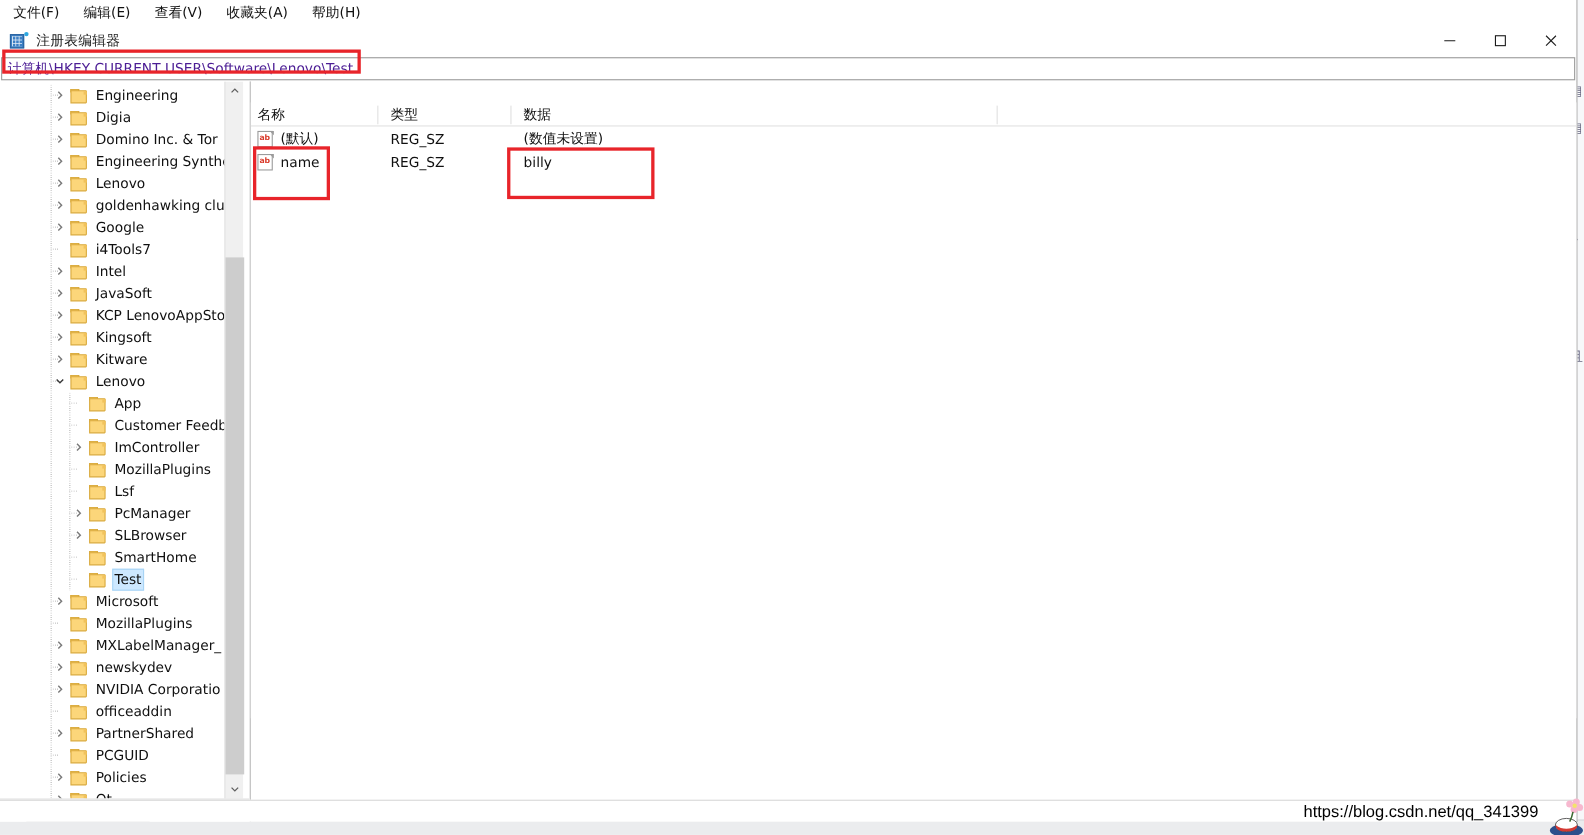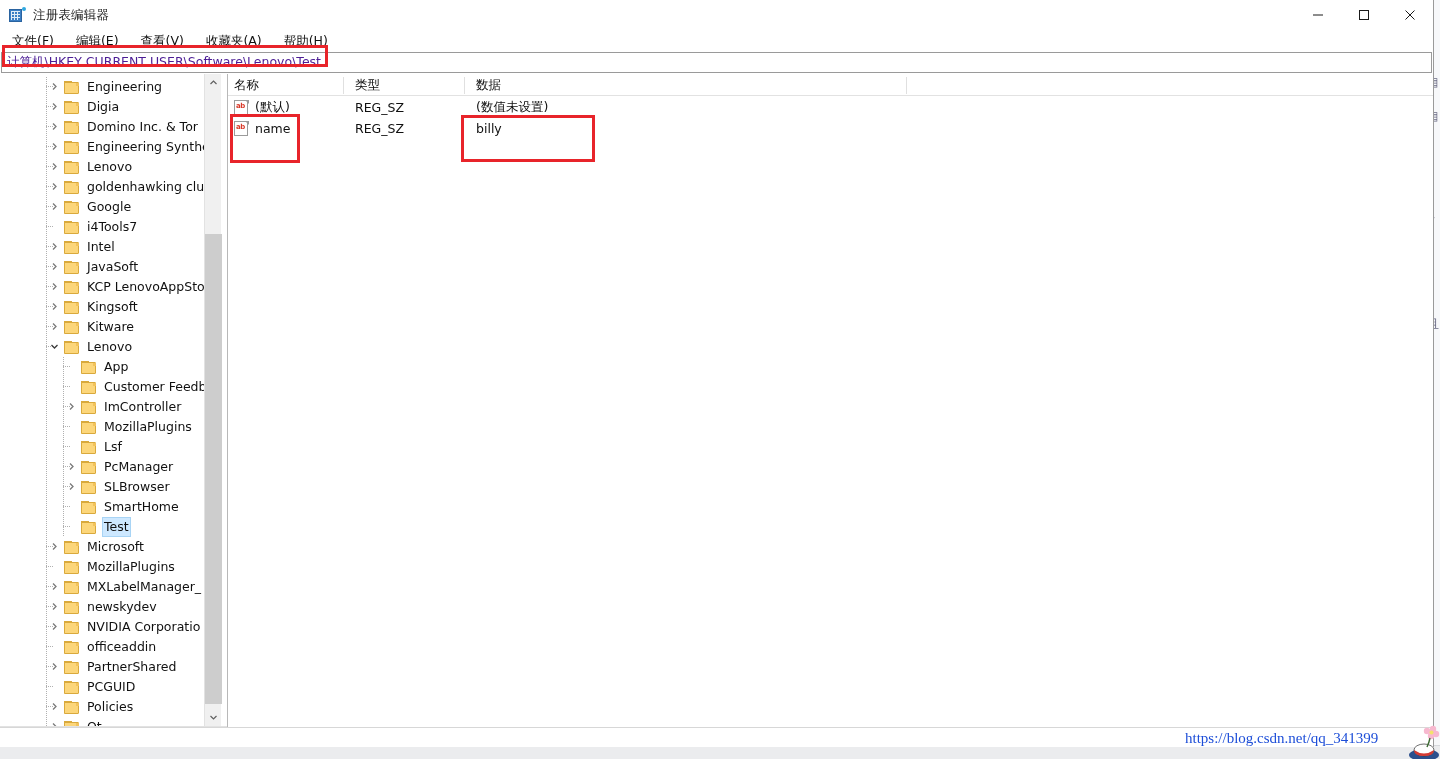--- a/index.html
+++ b/index.html
@@ -250,20 +250,21 @@
     width: 112px; height: 19px;
     background: #cdcdcd;
   }
 
   
   #valuepane {
     position: relative;
     flex: 1; height: 560px;
     background: #ffffff;
     overflow: hidden;
+    margin-top: 19px;
   }
   #value-header {
     position: relative;
     height: 22px; width: 100%;
     background: #ffffff;
     border-bottom: 1px solid #e2e2e2;
   }
   .vh-cell {
     position: absolute; top: 0; height: 22px;
     display: flex; align-items: center;
@@ -323,22 +324,22 @@
   #statusstrip {
     position: absolute; left: 0; bottom: 0;
     width: 100%; height: 20px;
     background: #ffffff;
     border-top: 1px solid #d7d7d7;
   }
 
   
   #watermark {
     position: absolute; left: 1185px; top: 730px;
-    font-size: 15px; color: #1d4ed8; white-space: nowrap;
-    font-family: Liberation Serif, serif;
+    font-size: 15px; color: #000000; white-space: nowrap;
+    font-family: Liberation Sans, sans-serif;
     z-index: 5;
   }
   #mascot {
     position: absolute; left: 1404px; top: 724px;
     width: 36px; height: 35px; z-index: 6;
   }
 </style>
 </head>
 <body>
 
@@ -353,20 +354,28 @@
   <div class="bg-right-mark" style="top:76px;">▤</div>
   <div class="bg-right-mark" style="top:110px;">▤</div>
   <div class="bg-right-mark" style="top:210px;">⌄</div>
   <div class="bg-right-mark" style="top:278px;">⋮</div>
   <div class="bg-right-mark" style="top:318px;">且</div>
 
   <div class="bg-bottom-bar"></div>
 </div>
 
 <div id="regwin">
+
+  <div id="menubar">
+    <div class="menu-item">文件(F)</div>
+    <div class="menu-item">编辑(E)</div>
+    <div class="menu-item">查看(V)</div>
+    <div class="menu-item">收藏夹(A)</div>
+    <div class="menu-item">帮助(H)</div>
+  </div>
 
   <div id="titlebar">
     <div id="app-icon">
       <div class="glyph-bg"></div>
       <div class="glyph-grid"></div>
       <div class="glyph-dot"></div>
     </div>
     <div id="win-title">注册表编辑器</div>
 
     <div id="win-controls">
@@ -382,28 +391,20 @@
       </div>
       <div class="winbtn">
         <svg width="12" height="12" viewBox="0 0 12 12">
           <line x1="1.5" y1="1.5" x2="10.5" y2="10.5" stroke="#1a1a1a" stroke-width="1"></line>
           <line x1="10.5" y1="1.5" x2="1.5" y2="10.5" stroke="#1a1a1a" stroke-width="1"></line>
         </svg>
       </div>
     </div>
   </div>
 
-  <div id="menubar">
-    <div class="menu-item">文件(F)</div>
-    <div class="menu-item">编辑(E)</div>
-    <div class="menu-item">查看(V)</div>
-    <div class="menu-item">收藏夹(A)</div>
-    <div class="menu-item">帮助(H)</div>
-  </div>
-
   <div id="addressbar-wrap">
     <div id="addressbar">计算机\HKEY CURRENT USER\Software\Lenovo\Test</div>
   </div>
 
   <div id="winbody">
 
     <div id="treepane">
       <div id="tree-scrollarea">
         <div id="tree">
             <div class="tnode">

